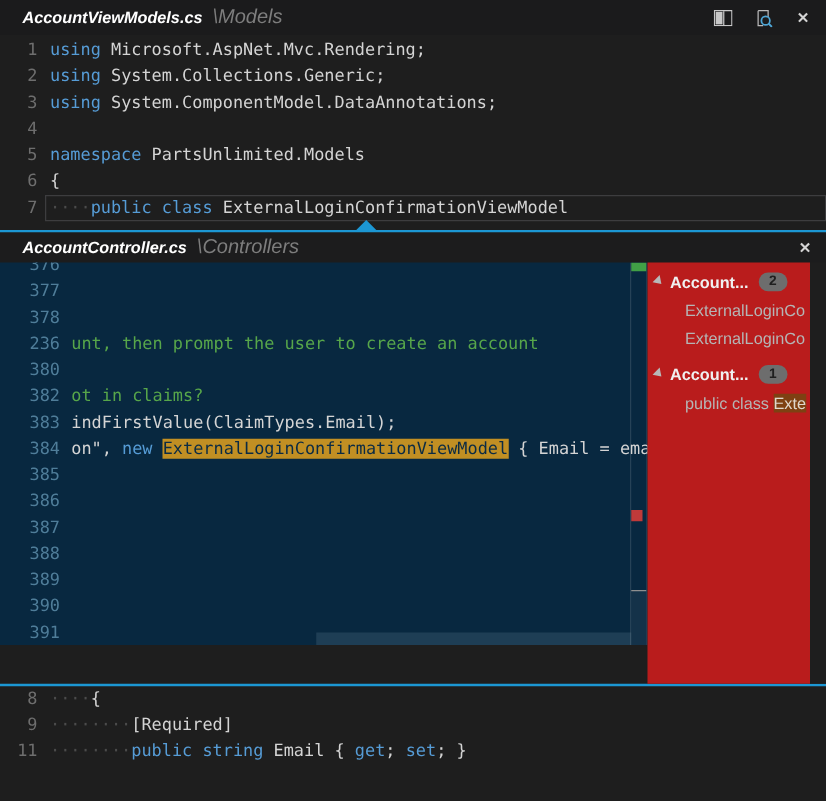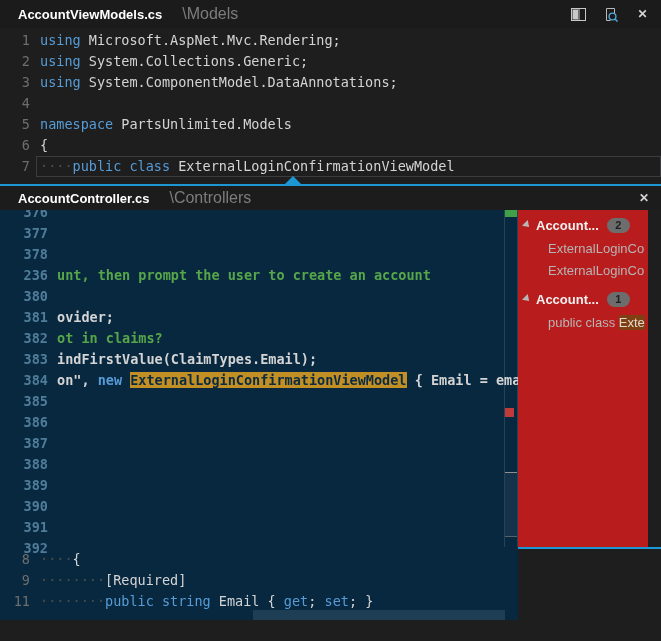--- a/index.html
+++ b/index.html
@@ -9,21 +9,21 @@
     background:#1e1e1e;
     font-family:"DejaVu Sans Mono","Liberation Mono",monospace;
     font-size:13.5px; color:#d4d4d4;
   }
   
   .title-bar {
     position:absolute; left:0; top:0; width:661px; height:28px;
     background:#1b1b1c; display:flex; align-items:center;
     font-family:"Liberation Sans",sans-serif;
   }
-  .title-left { padding-left:18px; display:flex; align-items:baseline; gap:20px; white-space:nowrap; }
+  .title-left { padding-left:18px; display:flex; align-items:baseline; gap:8px; white-space:nowrap;font-style:italic; }
   .title-file { color:#ffffff; font-weight:bold; font-size:13px; }
   .title-path { color:#7d7d7d; font-size:16px; }
   .title-actions { position:absolute; right:10px; top:0; height:28px; display:flex; align-items:center; gap:15px; }
   .action-btn { width:17px; height:17px; display:flex; align-items:center; justify-content:center; cursor:pointer; }
   .close-glyph { color:#d4d4d4; font-size:12px; font-weight:bold; font-family:"Liberation Sans",sans-serif; }
   
   .code-block { position:absolute; left:0; width:661px; }
   .code-top   { top:30px;  }
   .code-bottom{ top:549px; }
   .line { position:relative; height:21px; line-height:21px; display:flex; white-space:pre; }
@@ -52,21 +52,21 @@
   .peek-header {
     position:relative; height:24px; background:#1c1c1d;
     display:flex; align-items:center; font-family:"Liberation Sans",sans-serif;
   }
   .peek-header .title-left { padding-left:18px; }
   .peek-close { position:absolute; right:9px; top:4px; width:16px; height:16px;
     display:flex; align-items:center; justify-content:center; cursor:pointer; }
   .peek-body { position:relative; height:337px; display:flex; }
   
   .peek-editor {
-    position:relative; width:518px; height:410px; overflow:hidden; background:#082840;font-weight:bold;
+    position:relative; width:518px; height:306px; overflow:hidden; background:#082840;
   }
   .peek-lines { position:absolute; left:0; top:-8px; width:518px; }
   .peek-editor .ln { width:48px; margin-right:9px; color:#4f7d99; }
   
   .peek-ruler {
     position:absolute; left:504px; top:0; width:14px; height:337px;
     border-left:1px solid rgba(255,255,255,0.12);
     border-right:1px solid rgba(255,255,255,0.12);
   }
   .deco-green { position:absolute; left:0; right:0; top:0;   height:7px; background:#41a046; }
@@ -159,21 +159,20 @@
 
     <div class="peek-body">
 
       <div class="peek-editor">
         <div class="peek-lines">
             <div class="line"><span class="ln">376</span><span class="lc"></span></div>
             <div class="line"><span class="ln">377</span><span class="lc"></span></div>
             <div class="line"><span class="ln">378</span><span class="lc"></span></div>
             <div class="line"><span class="ln">236</span><span class="lc"><span class="tok-cm">unt, then prompt the user to create an account</span></span></div>
             <div class="line"><span class="ln">380</span><span class="lc"></span></div>
-            <div class="line"><span class="ln">381</span><span class="lc"><span class="tok-fg">ovider;</span></span></div>
             <div class="line"><span class="ln">382</span><span class="lc"><span class="tok-cm">ot in claims?</span></span></div>
             <div class="line"><span class="ln">383</span><span class="lc"><span class="tok-fg">indFirstValue(ClaimTypes.Email);</span></span></div>
             <div class="line"><span class="ln">384</span><span class="lc"><span class="tok-fg">on", </span><span class="tok-kw">new </span><span class="tok-hl">ExternalLoginConfirmationViewModel</span><span class="tok-fg"> { Email = emai</span></span></div>
             <div class="line"><span class="ln">385</span><span class="lc"></span></div>
             <div class="line"><span class="ln">386</span><span class="lc"></span></div>
             <div class="line"><span class="ln">387</span><span class="lc"></span></div>
             <div class="line"><span class="ln">388</span><span class="lc"></span></div>
             <div class="line"><span class="ln">389</span><span class="lc"></span></div>
             <div class="line"><span class="ln">390</span><span class="lc"></span></div>
             <div class="line"><span class="ln">391</span><span class="lc"></span></div>

